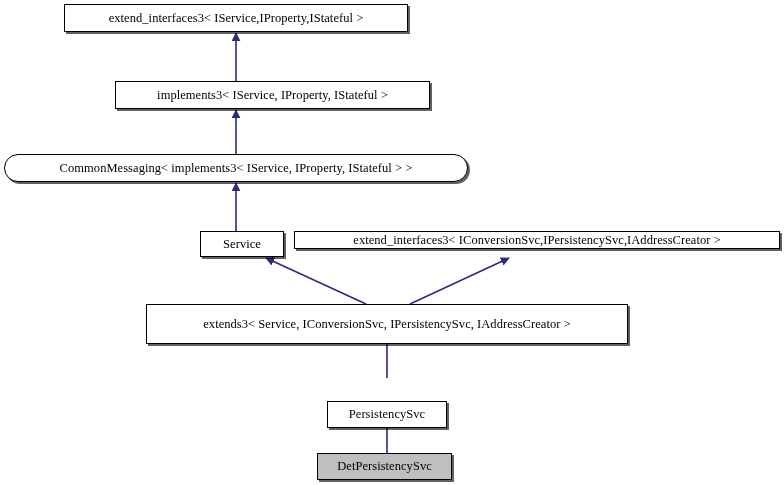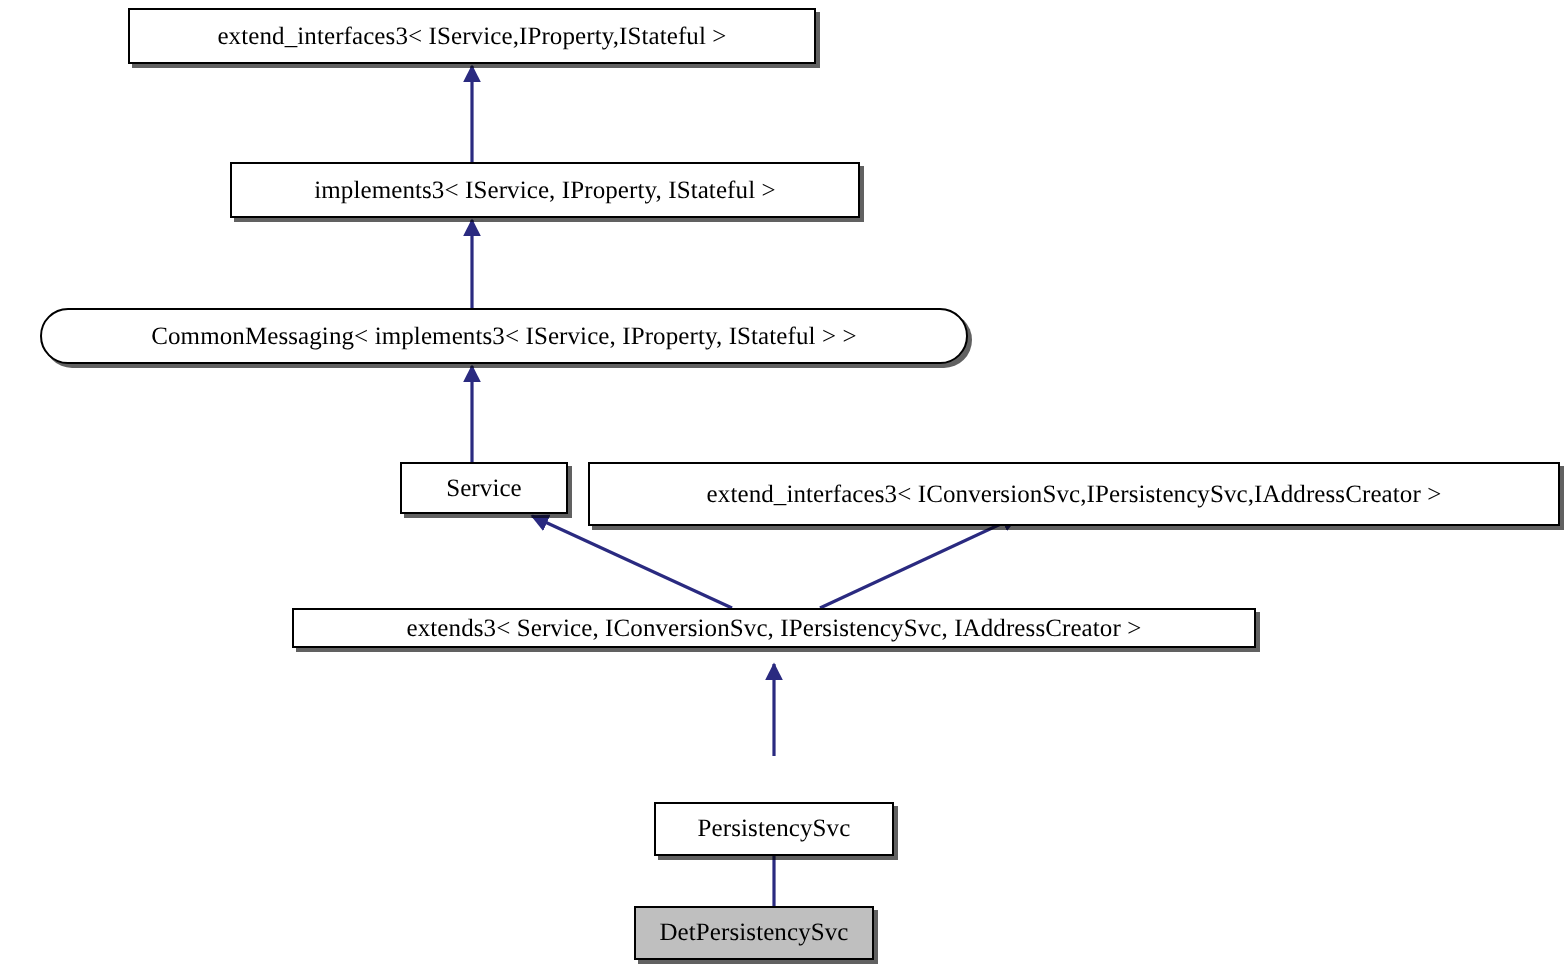--- a/index.html
+++ b/index.html
@@ -68,37 +68,37 @@
   </svg>
 
   <div class="node" style="left: 64px; top: 4px; width: 344px; height: 28px; background: rgb(255, 255, 255); border-color: rgb(0, 0, 0);">
     <span class="node-label">extend_interfaces3&lt; IService,IProperty,IStateful &gt;</span>
   </div>
 
   <div class="node" style="left: 78px; top: 81px; width: 315px; height: 28px; background: rgb(255, 255, 255); border-color: rgb(0, 0, 0); margin-left: 37px;">
     <span class="node-label">implements3&lt; IService, IProperty, IStateful &gt;</span>
   </div>
 
-  <div class="node" style="left: 20px; top: 154px; width: 464px; height: 28px; background: rgb(255, 255, 255); border-color: rgb(0, 0, 0); border-radius: 14px;">
+  <div class="node" style="left: 4px; top: 154px; width: 464px; height: 28px; background: rgb(255, 255, 255); border-color: rgb(0, 0, 0); border-radius: 14px;">
     <span class="node-label">CommonMessaging&lt; implements3&lt; IService, IProperty, IStateful &gt; &gt;</span>
   </div>
 
   <div class="node" style="left: 200px; top: 231px; width: 84px; height: 26px; background: rgb(255, 255, 255); border-color: rgb(0, 0, 0);">
     <span class="node-label">Service</span>
   </div>
 
-  <div class="node" style="left: 294px; top: 231px; width: 486px; height: 32px; background: rgb(255, 255, 255); border-color: rgb(0, 0, 0);">
+  <div class="node" style="left: 294px; top: 231px; width: 486px; height: 18px; background: rgb(255, 255, 255); border-color: rgb(0, 0, 0);">
     <span class="node-label">extend_interfaces3&lt; IConversionSvc,IPersistencySvc,IAddressCreator &gt;</span>
   </div>
 
-  <div class="node" style="left: 146px; top: 304px; width: 482px; height: 20px; background: rgb(255, 255, 255); border-color: rgb(0, 0, 0);">
+  <div class="node" style="left: 146px; top: 304px; width: 482px; height: 40px; background: rgb(255, 255, 255); border-color: rgb(0, 0, 0);">
     <span class="node-label">extends3&lt; Service, IConversionSvc, IPersistencySvc, IAddressCreator &gt;</span>
   </div>
 
   <div class="node" style="left: 327px; top: 378px; width: 120px; height: 27px; background: rgb(255, 255, 255); border-color: rgb(0, 0, 0); margin-top: 23px;">
     <span class="node-label">PersistencySvc</span>
   </div>
 
-  <div class="node highlight" style="left: 317px; top: 453px; width: 120px; height: 27px; background: rgb(191, 191, 191); border-color: rgb(0, 0, 0);">
+  <div class="node highlight" style="left: 317px; top: 453px; width: 135px; height: 27px; background: rgb(191, 191, 191); border-color: rgb(0, 0, 0);">
     <span class="node-label">DetPersistencySvc</span>
   </div>
 
 </div>
 
 </body></html>

